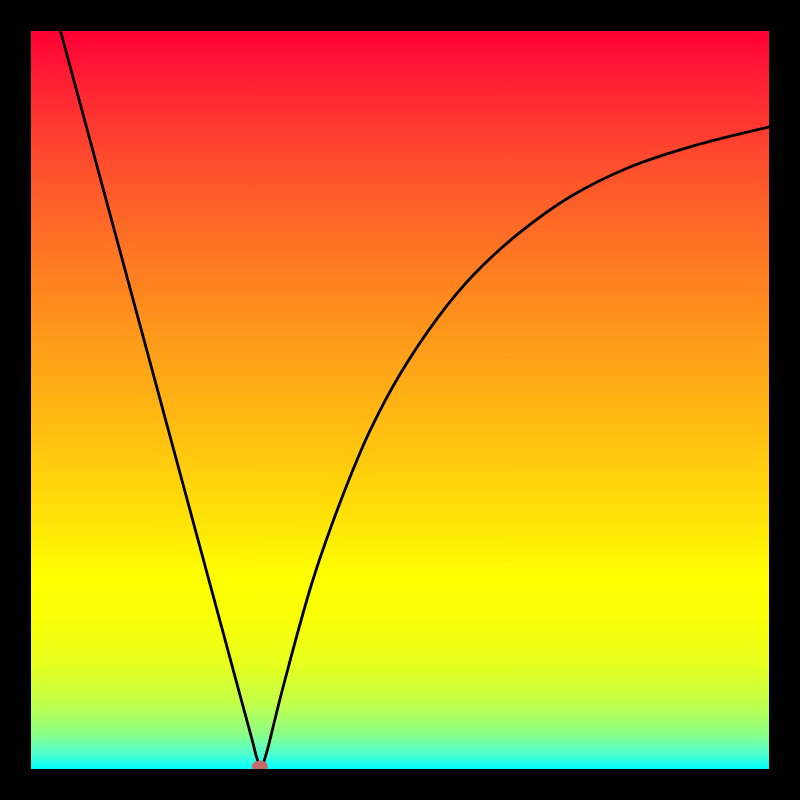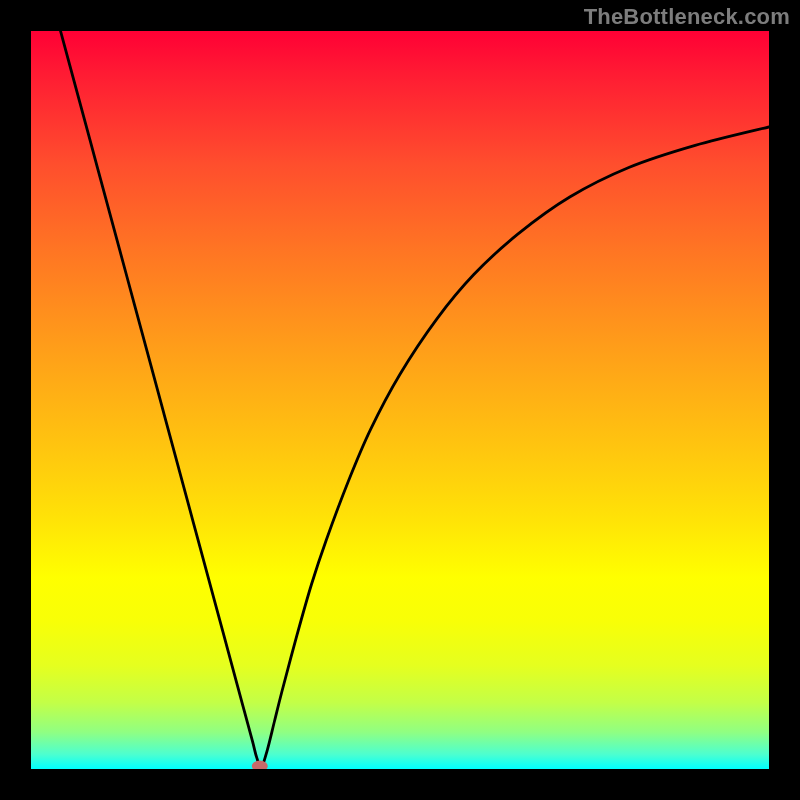--- a/index.html
+++ b/index.html
@@ -73,14 +73,13 @@
 <div class="frame">
 
   <div class="plot-area">
     <div class="gradient-bg"></div>
     <svg class="curve-svg" id="curve-svg" width="738" height="738" viewBox="0 0 738 738">
         <path d="M 29.52 0.00 C 31.98 9.10, 39.36 36.41, 44.28 54.61 C 49.20 72.82, 54.12 91.02, 59.04 109.22 C 63.96 127.43, 68.88 145.63, 73.80 163.84 C 78.72 182.04, 83.64 200.24, 88.56 218.45 C 93.48 236.65, 98.40 254.86, 103.32 273.06 C 108.24 291.26, 113.16 309.47, 118.08 327.67 C 123.00 345.88, 127.92 364.08, 132.84 382.28 C 137.76 400.49, 142.68 418.69, 147.60 436.90 C 152.52 455.10, 157.44 473.30, 162.36 491.51 C 167.28 509.71, 172.20 527.92, 177.12 546.12 C 182.04 564.32, 186.96 582.53, 191.88 600.73 C 196.80 618.94, 202.95 641.69, 206.64 655.34 C 210.33 669.00, 211.56 673.55, 214.02 682.65 C 216.48 691.75, 219.43 702.58, 221.40 709.96 C 223.37 717.34, 224.35 722.50, 225.83 726.93 C 227.30 731.36, 228.53 737.75, 230.26 736.52 C 231.98 735.29, 233.95 727.30, 236.16 719.55 C 238.37 711.80, 241.08 699.87, 243.54 690.03 C 246.00 680.19, 247.23 674.65, 250.92 660.51 C 254.61 646.37, 260.76 623.00, 265.68 605.16 C 270.60 587.32, 275.52 569.49, 280.44 553.50 C 285.36 537.51, 289.05 526.44, 295.20 509.22 C 301.35 492.00, 309.96 468.63, 317.34 450.18 C 324.72 431.73, 330.87 416.36, 339.48 398.52 C 348.09 380.68, 357.93 361.62, 369.00 343.17 C 380.07 324.72, 393.60 304.43, 405.90 287.82 C 418.20 271.21, 429.27 257.68, 442.80 243.54 C 456.33 229.39, 471.09 215.87, 487.08 202.95 C 503.07 190.04, 520.29 177.12, 538.74 166.05 C 557.19 154.98, 576.87 145.14, 597.78 136.53 C 618.69 127.92, 640.83 121.15, 664.20 114.39 C 687.57 107.62, 725.70 99.02, 738.00 95.94" fill="none" stroke="#000000" stroke-width="2.8" stroke-linecap="round"></path>
         <ellipse cx="228.78" cy="735.05" rx="8" ry="5.5" fill="#c76a6a"></ellipse>
       </svg>
   </div>
 
-  <div class="watermark">TheBottleneck.com</div>
 </div>
 
 </body></html>

